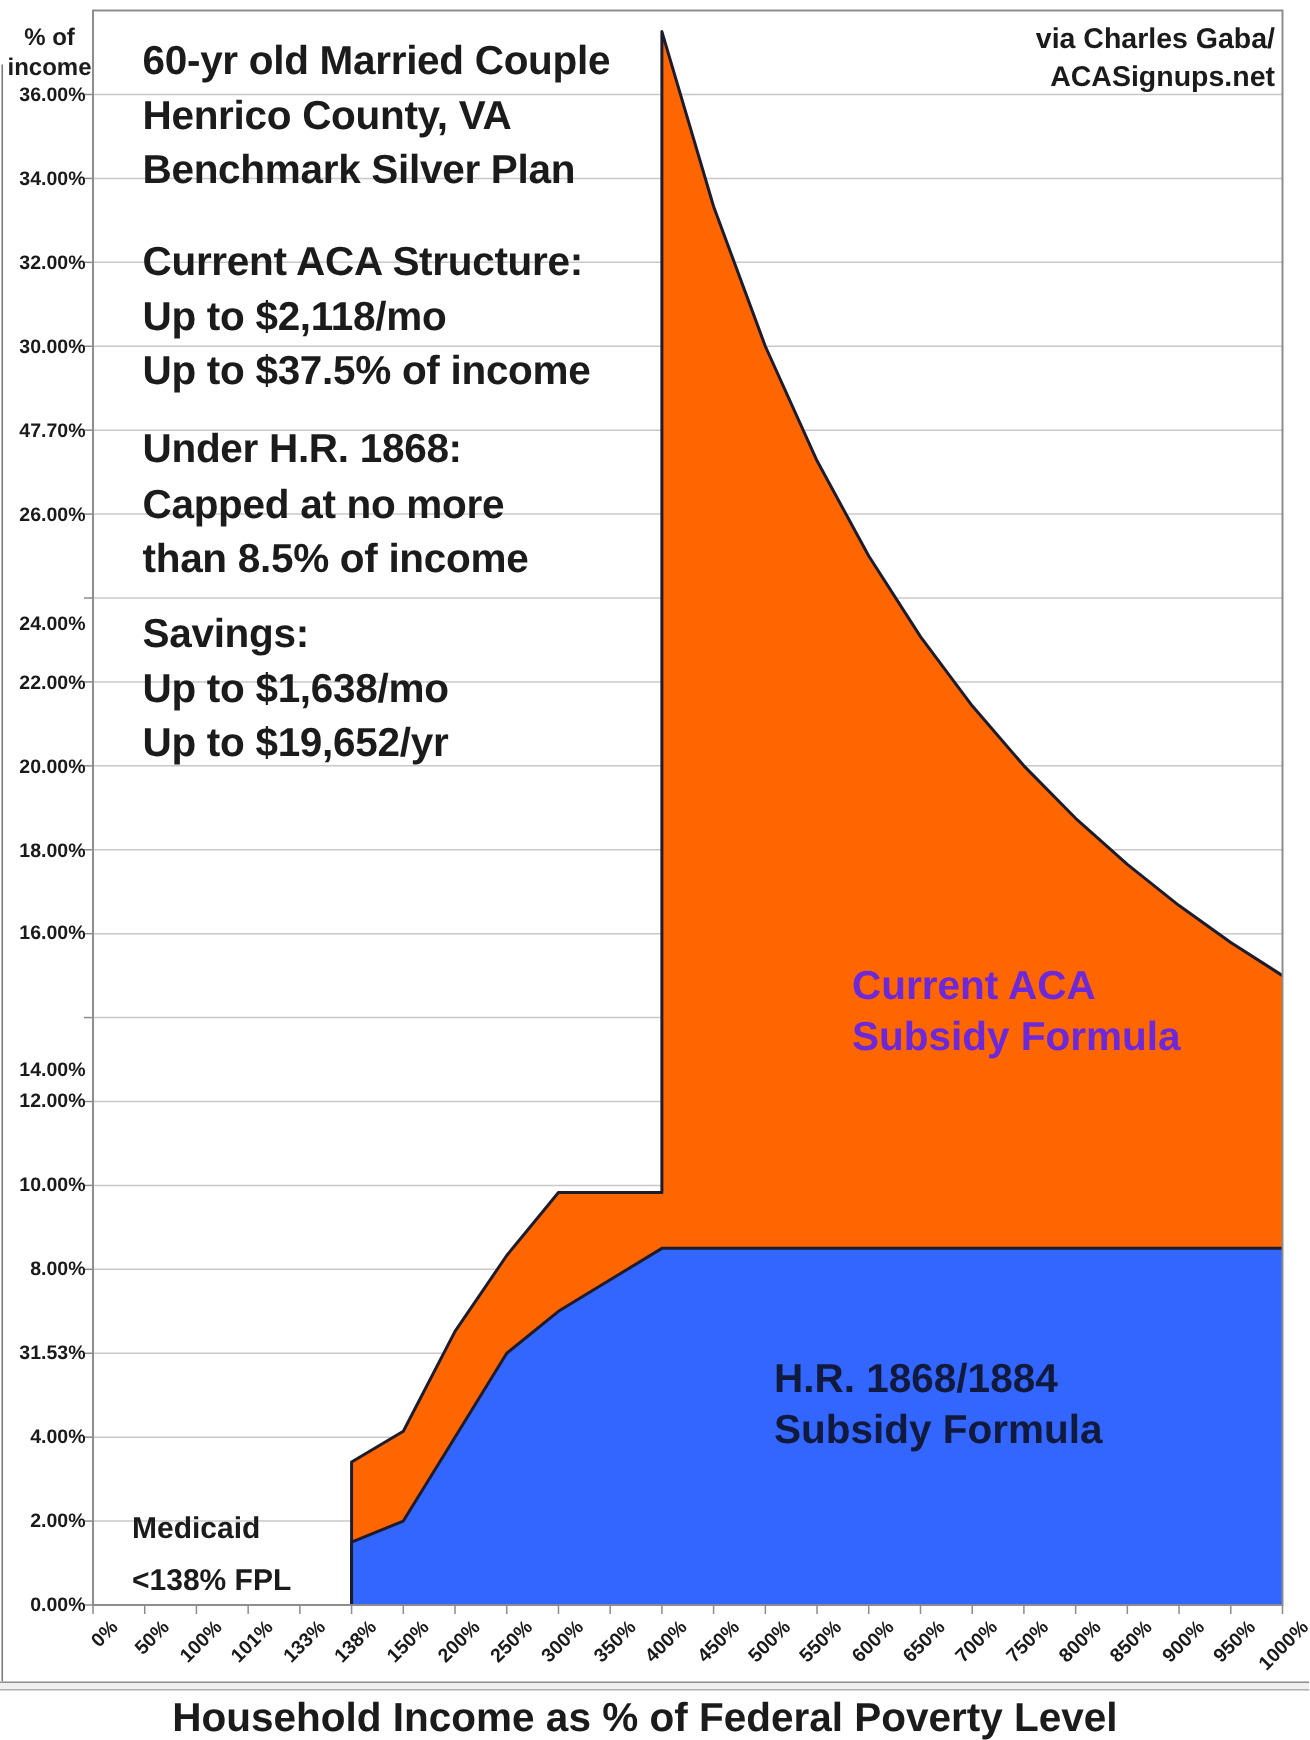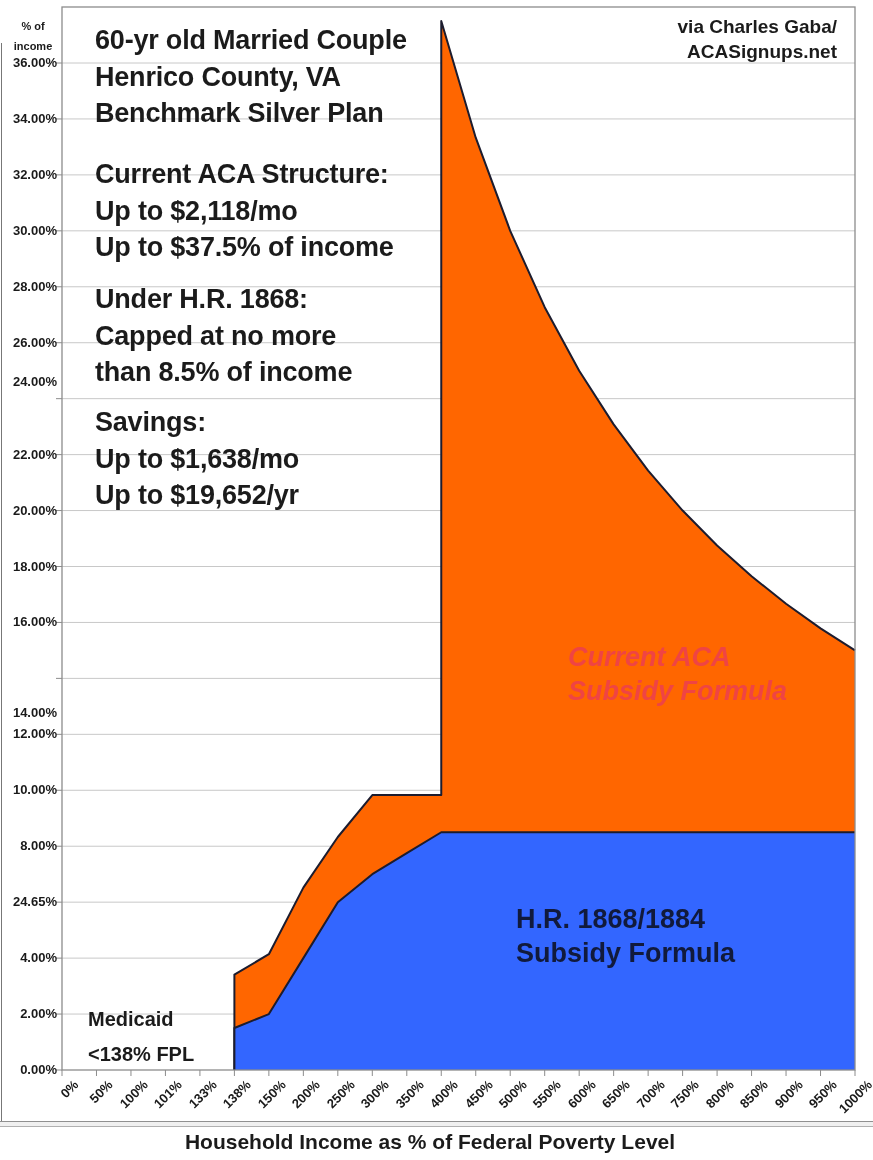--- a/index.html
+++ b/index.html
@@ -1,23 +1,23 @@
 <!DOCTYPE html>
 <html><head>
 <meta charset="utf-8">
 <style>
   html,body{margin:0;padding:0;background:#ffffff;}
   .page{position:relative;width:873px;height:1160px;background:#ffffff;overflow:hidden;
         font-family:"Liberation Sans",sans-serif;color:#1b1b1b;}
   svg{position:absolute;left:0;top:0;}
   .txt{position:absolute;white-space:pre-line;}
   .anno{font-size:27px;line-height:36.5px;font-weight:600;letter-spacing:-0.2px;}
-  .attrib{right:36px;top:14px;text-align:right;font-size:19px;line-height:25px;font-weight:600;}
-  .ytitle{left:4px;top:16px;width:58px;text-align:center;font-size:11px;line-height:20px;font-weight:700;}
-  .caption{left:0;top:1130px;width:860px;text-align:center;font-size:21px;font-weight:700;white-space:normal;}
+  .attrib{right:23px;top:14px;text-align:right;font-size:19px;line-height:25px;font-weight:600;}
+  .ytitle{left:4px;top:16px;width:58px;text-align:center;font-size:16px;line-height:20px;font-weight:700;}
+  .caption{left:0;top:1130px;width:860px;text-align:center;font-size:27px;font-weight:700;white-space:normal;}
   .arealabel{font-size:27px;line-height:34px;font-weight:600;}
   .medicaid{left:88px;top:1002px;font-size:20px;line-height:35px;font-weight:600;}
   .ytick{position:absolute;right:816px;font-size:13px;font-weight:700;color:#1a1a1a;white-space:nowrap;}
   .xtick{position:absolute;top:1077px;font-size:13px;font-weight:700;color:#1a1a1a;white-space:nowrap;
          transform:rotate(-45deg);transform-origin:100% 0%;}
   .leftframe{position:absolute;left:1px;top:43px;width:1px;height:1078px;background:#777;}
   .bottomrule{position:absolute;left:0;top:1121px;width:873px;height:4px;background:#f0f0f0;
               border-top:1px solid #909090;border-bottom:1px solid #b0b0b0;}
 </style>
 </head>
@@ -109,44 +109,44 @@
   <div class="txt anno" style="left:95px;top:156px;">Current ACA Structure:
 Up to $2,118/mo
 Up to $37.5% of income</div>
   <div class="txt anno" style="left:95px;top:281px;">Under H.R. 1868:
 Capped at no more
 than 8.5% of income</div>
   <div class="txt anno" style="left:95px;top:404px;">Savings:
 Up to $1,638/mo
 Up to $19,652/yr</div>
 
-  <div class="txt arealabel" style="left:568px;top:640px;color:#ef4444;font-style:italic;">Current ACA
+  <div class="txt arealabel" style="left:568px;top:640px;color:#6d28d9;">Current ACA
 Subsidy Formula</div>
   <div class="txt arealabel" id="bluelabel" style="left: 516px; top: 902px; color: rgb(17, 26, 60);">H.R. 1868/1884
 Subsidy Formula</div>
 
   <div class="txt medicaid">Medicaid
 &lt;138% FPL</div>
 
   <div id="ytick-layer">
       <div class="ytick" style="top: 1062px;">0.00%</div>
       <div class="ytick" style="top: 1006.06px;">2.00%</div>
       <div class="ytick" style="top: 950.111px;">4.00%</div>
-      <div class="ytick" style="top: 894.167px;">24.65%</div>
+      <div class="ytick" style="top: 894.167px;">31.53%</div>
       <div class="ytick" style="top: 838.222px;">8.00%</div>
       <div class="ytick" style="top: 782.278px;">10.00%</div>
       <div class="ytick" style="top: 726.333px;">12.00%</div>
       <div class="ytick" style="top: 670.389px; margin-top: 35px;">14.00%</div>
       <div class="ytick" style="top: 614.444px;">16.00%</div>
       <div class="ytick" style="top: 558.5px;">18.00%</div>
       <div class="ytick" style="top: 502.556px;">20.00%</div>
       <div class="ytick" style="top: 446.611px; text-align: center;">22.00%</div>
-      <div class="ytick" style="top: 374px;">24.00%</div>
+      <div class="ytick" style="top: 408px;">24.00%</div>
       <div class="ytick" style="top: 334.722px;">26.00%</div>
-      <div class="ytick" style="top: 278.778px;">28.00%</div>
+      <div class="ytick" style="top: 278.778px;">47.70%</div>
       <div class="ytick" style="top: 222.833px;">30.00%</div>
       <div class="ytick" style="top: 166.889px;">32.00%</div>
       <div class="ytick" style="top: 110.944px;">34.00%</div>
       <div class="ytick" style="top: 55px;">36.00%</div>
     </div>
   <div id="xtick-layer">
       <div class="xtick" style="right: 802px;">0%</div>
       <div class="xtick" style="right: 767.522px;">50%</div>
       <div class="xtick" style="right: 733.043px;">100%</div>
       <div class="xtick" style="right: 698.565px;">101%</div>

